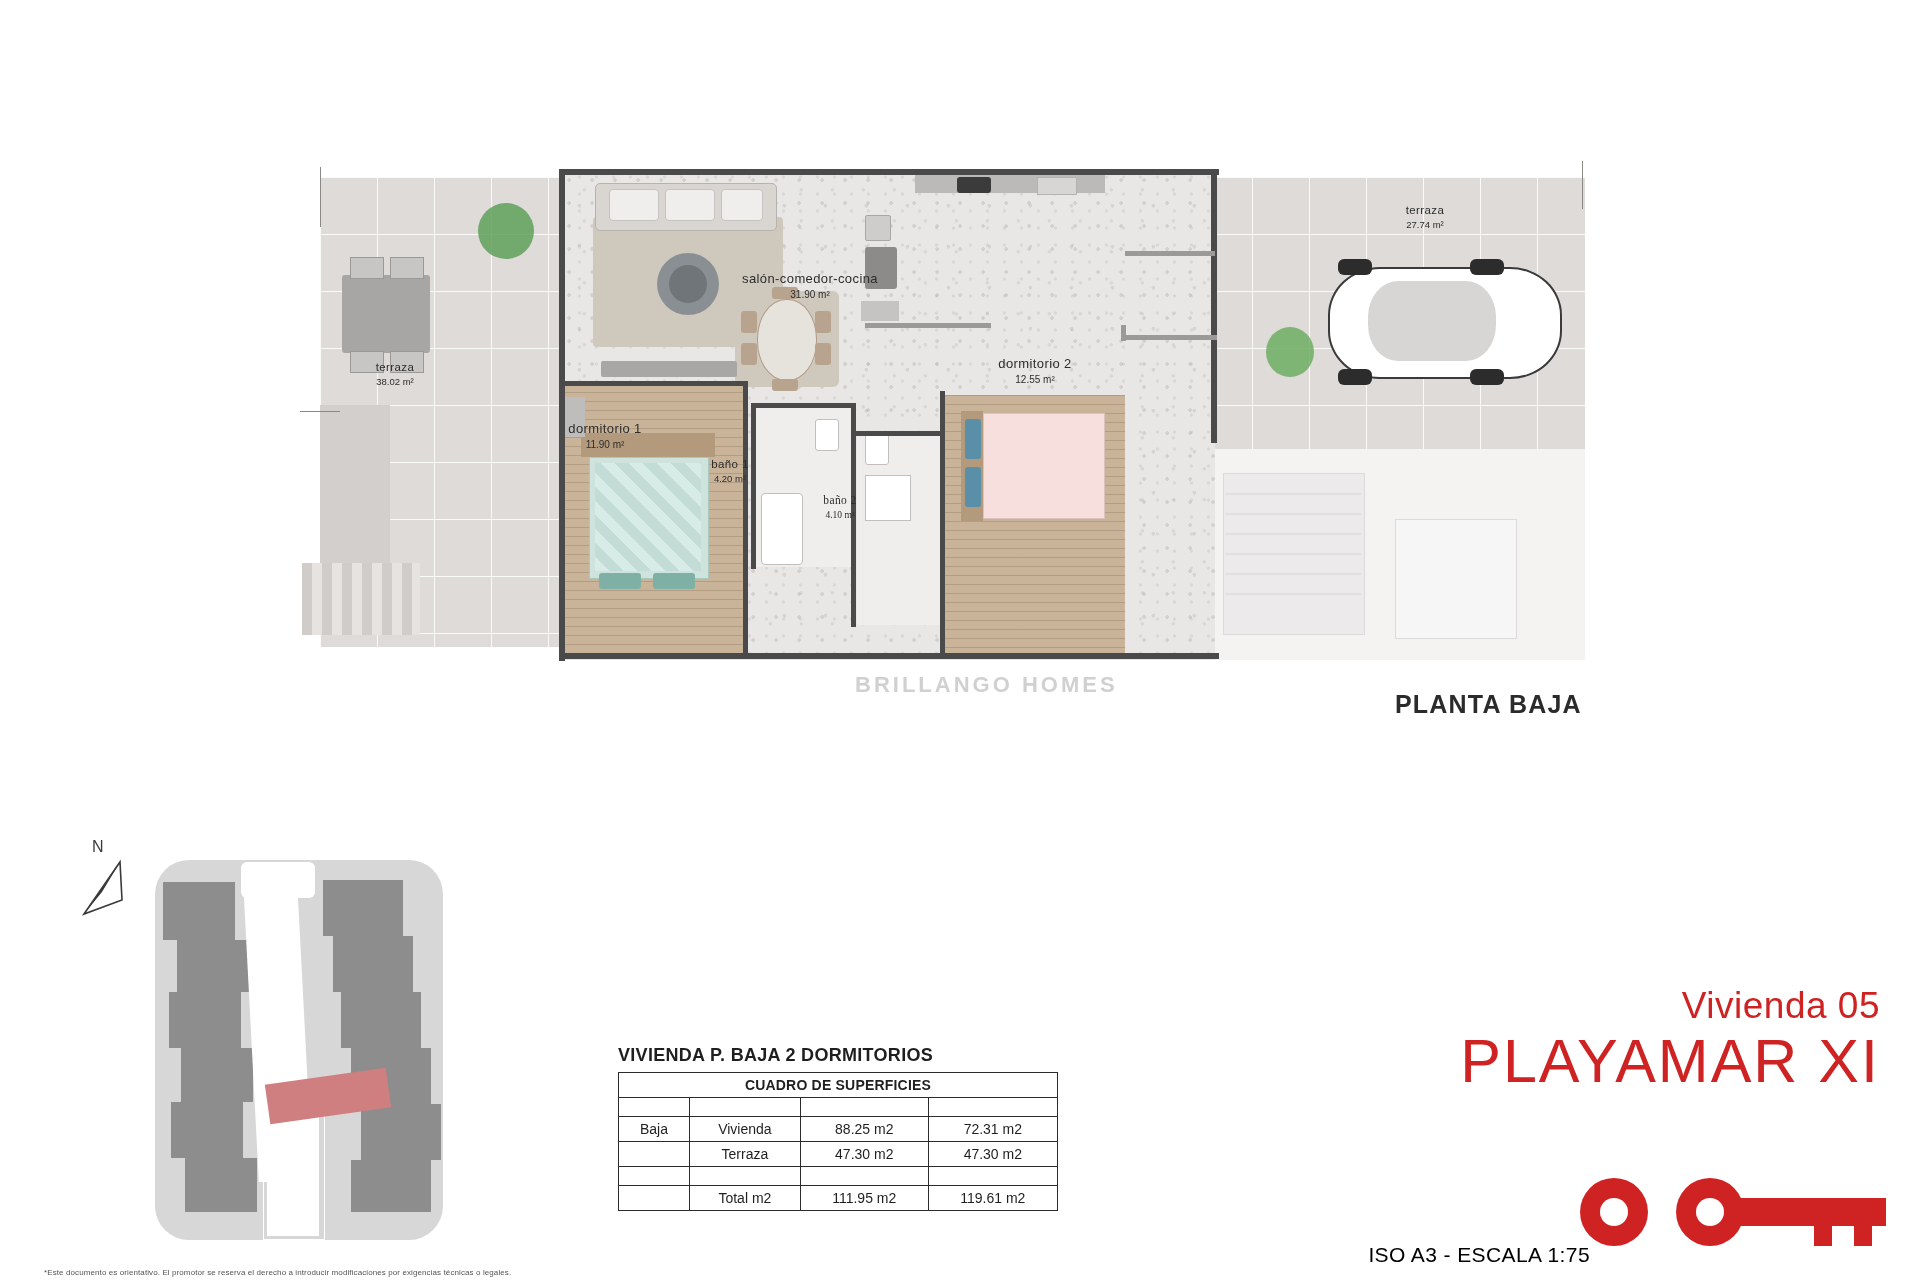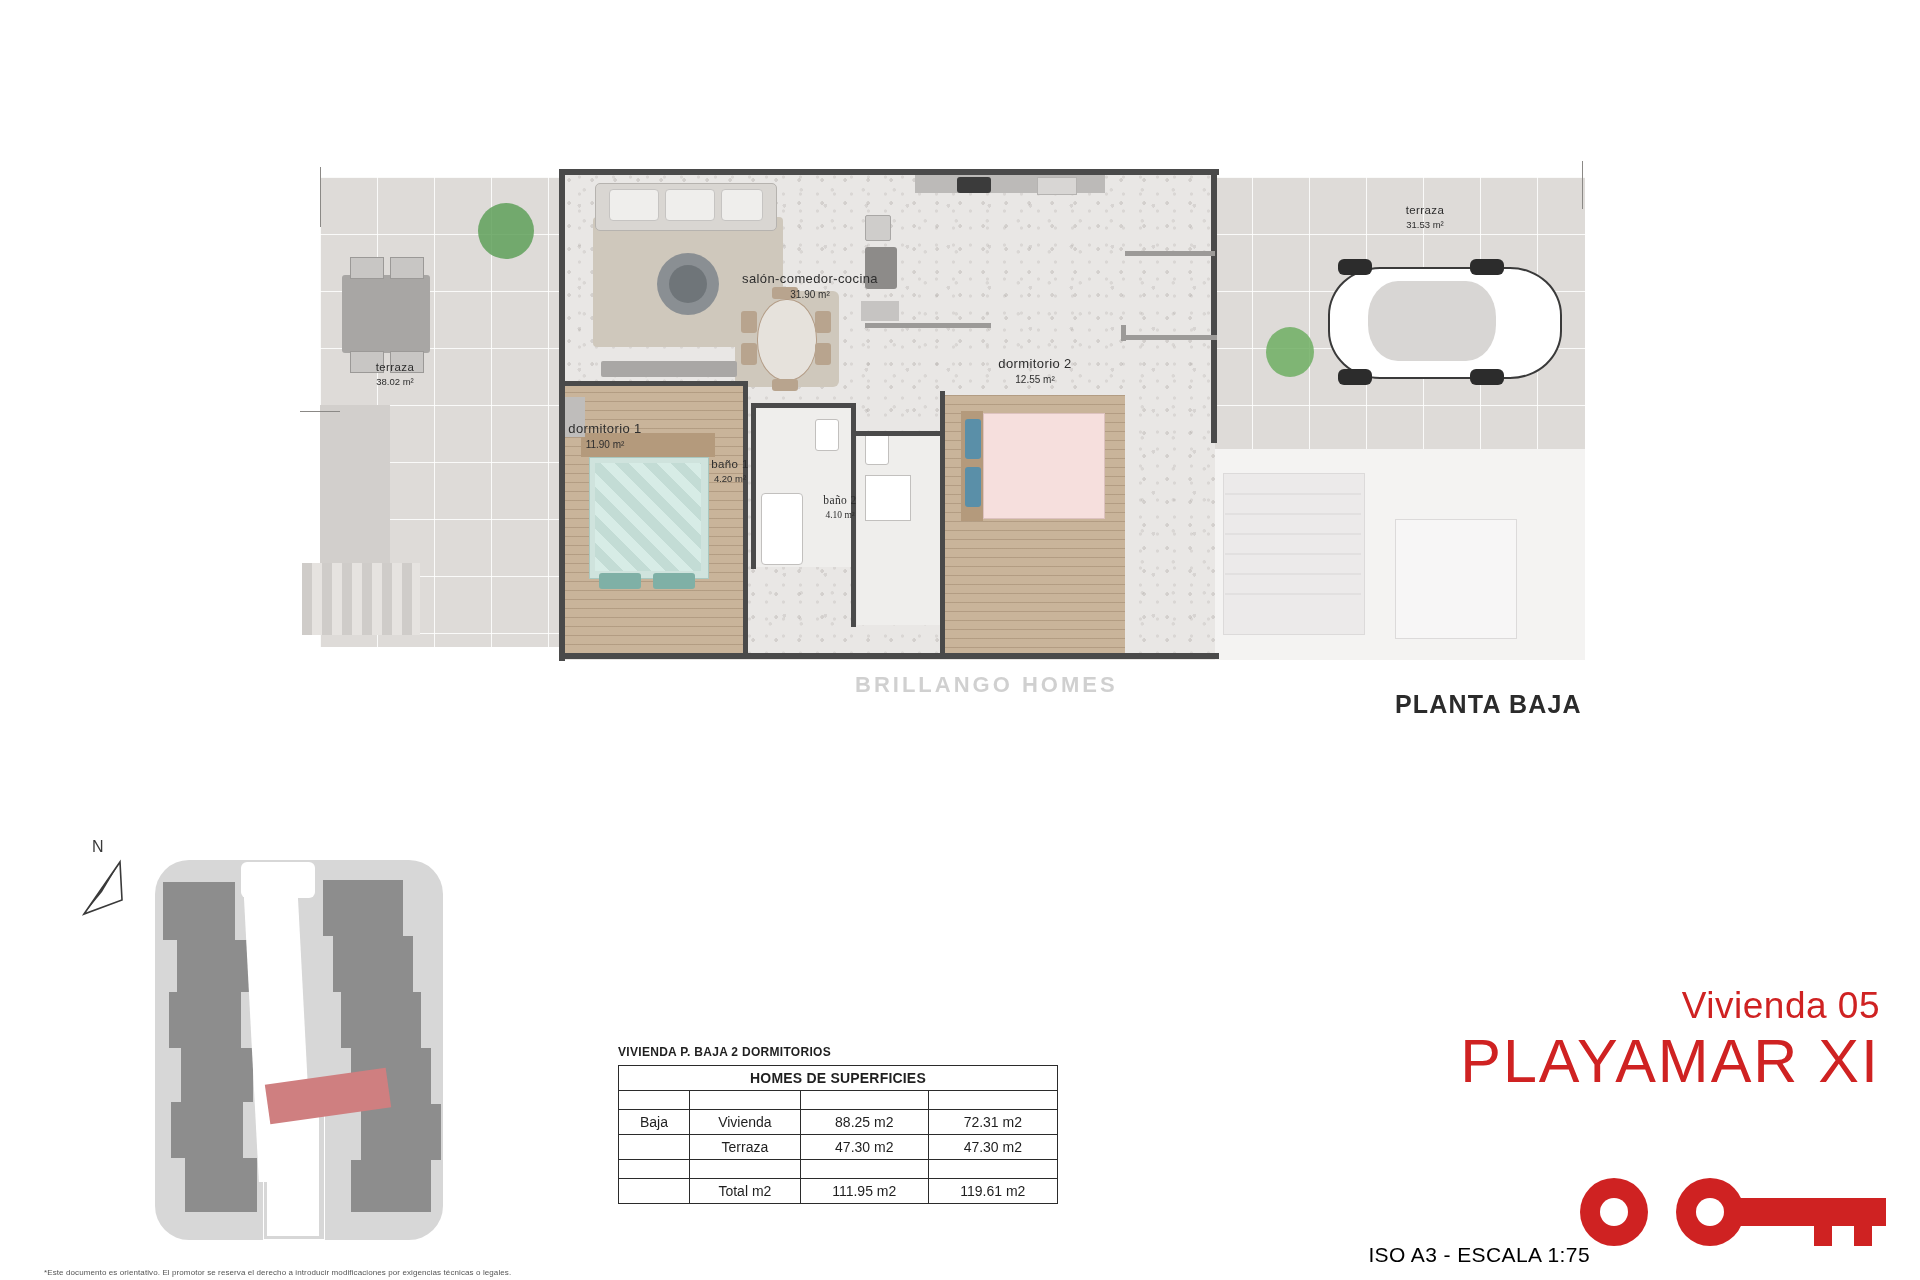--- a/index.html
+++ b/index.html
@@ -158,21 +158,21 @@
   }
 
   
   #table-wrap {
     position: absolute;
     left: 618px;
     top: 1045px;
     width: 450px;
   }
   #table-title {
-    font-size: 12px;
+    font-size: 18px;
     font-weight: bold;
     letter-spacing: .3px;
     color: #1f1f1f;
     margin-bottom: 6px;
   }
   table.surfaces {
     border-collapse: collapse;
     width: 440px;
     font-size: 14px;
     color: #1f1f1f;
@@ -354,21 +354,21 @@
   <div class="plan-label" style="left:365px; top:95px; width:250px;">
     <span class="nm">salón-comedor-cocina</span>
     <span class="ar">31.90 m²</span>
   </div>
   <div class="plan-label small" style="left:-10px; top:185px; width:170px;">
     <span class="nm">terraza</span>
     <span class="ar">38.02 m²</span>
   </div>
   <div class="plan-label small" style="left:1020px; top:28px; width:170px;">
     <span class="nm">terraza</span>
-    <span class="ar">31.53 m²</span>
+    <span class="ar">27.74 m²</span>
   </div>
   <div class="plan-label" style="left:185px; top:245px; width:200px;">
     <span class="nm">dormitorio  1</span>
     <span class="ar">11.90 m²</span>
   </div>
   <div class="plan-label" style="left:615px; top:180px; width:200px;">
     <span class="nm">dormitorio  2</span>
     <span class="ar">12.55 m²</span>
   </div>
   <div class="plan-label small" style="left:340px; top:282px; width:140px;">
@@ -417,21 +417,21 @@
   <div class="site-white" style="left:112px; top:272px; width:52px; height:124px;"></div>
 
   <div class="site-highlight" style="left:112px; top:236px; width:122px; height:40px; transform: rotate(-8deg);"></div>
 </div>
 
 <div id="table-wrap">
   <div id="table-title">VIVIENDA P. BAJA 2 DORMITORIOS</div>
   <table class="surfaces">
     <tbody>
       <tr class="caption">
-        <td colspan="4">HOMES DE SUPERFICIES</td>
+        <td colspan="4">CUADRO DE SUPERFICIES</td>
       </tr>
       <tr class="blank">
         <td class="no-border"></td>
         <td class="no-border"></td>
         <td class="no-border"></td>
         <td class="no-border"></td>
       </tr>
       <tr>
         <td class="no-border">Baja</td>
         <td class="no-border">Vivienda</td>

